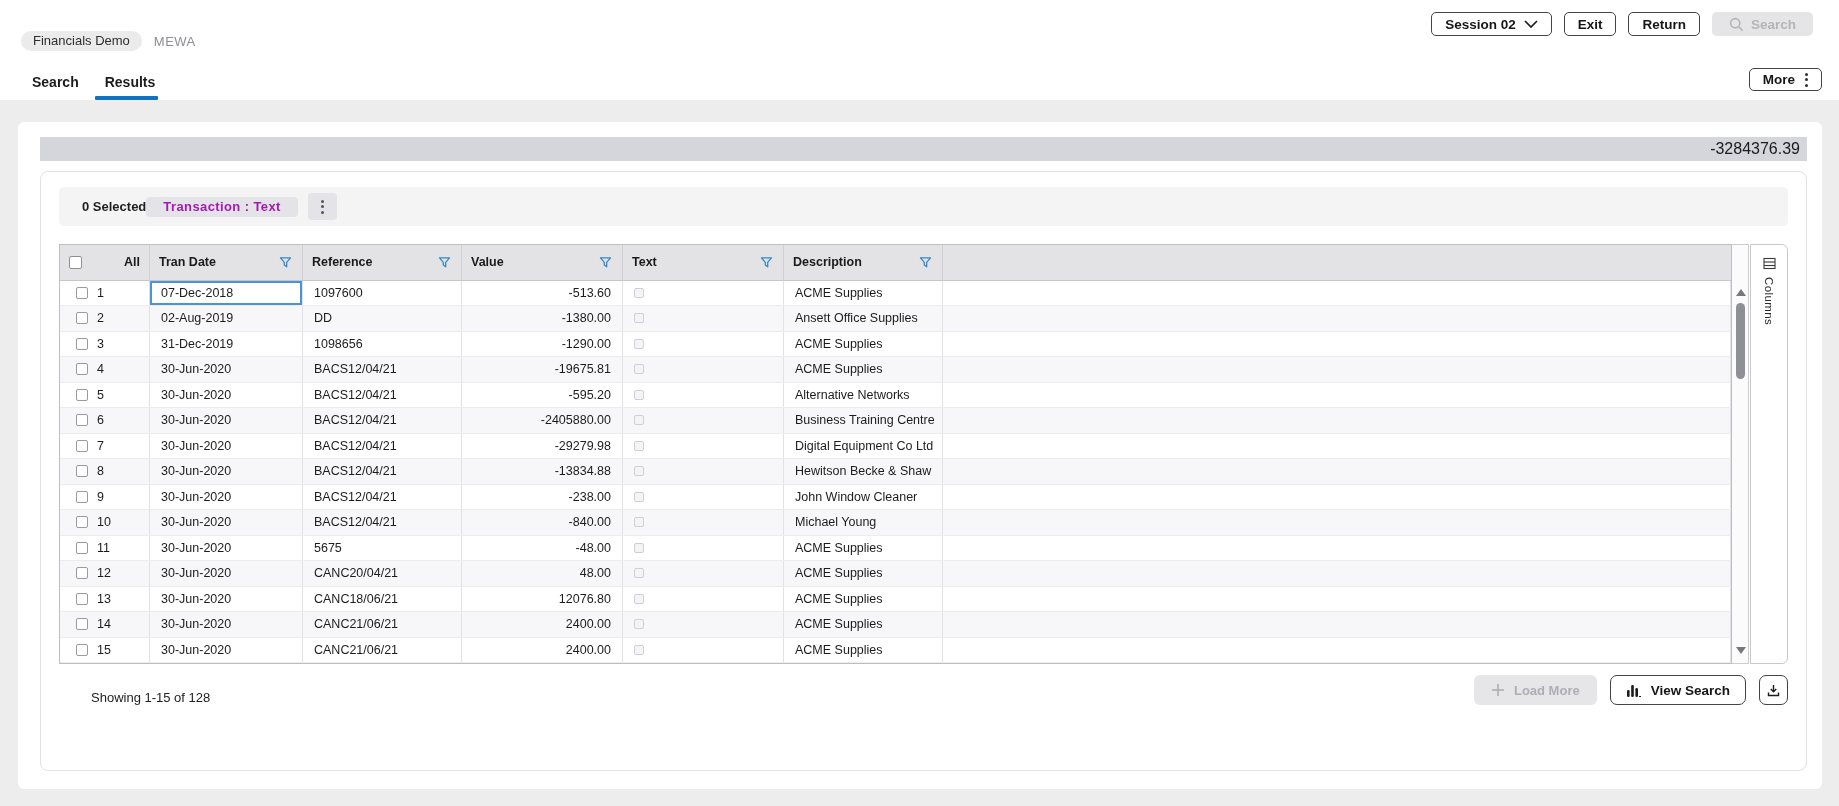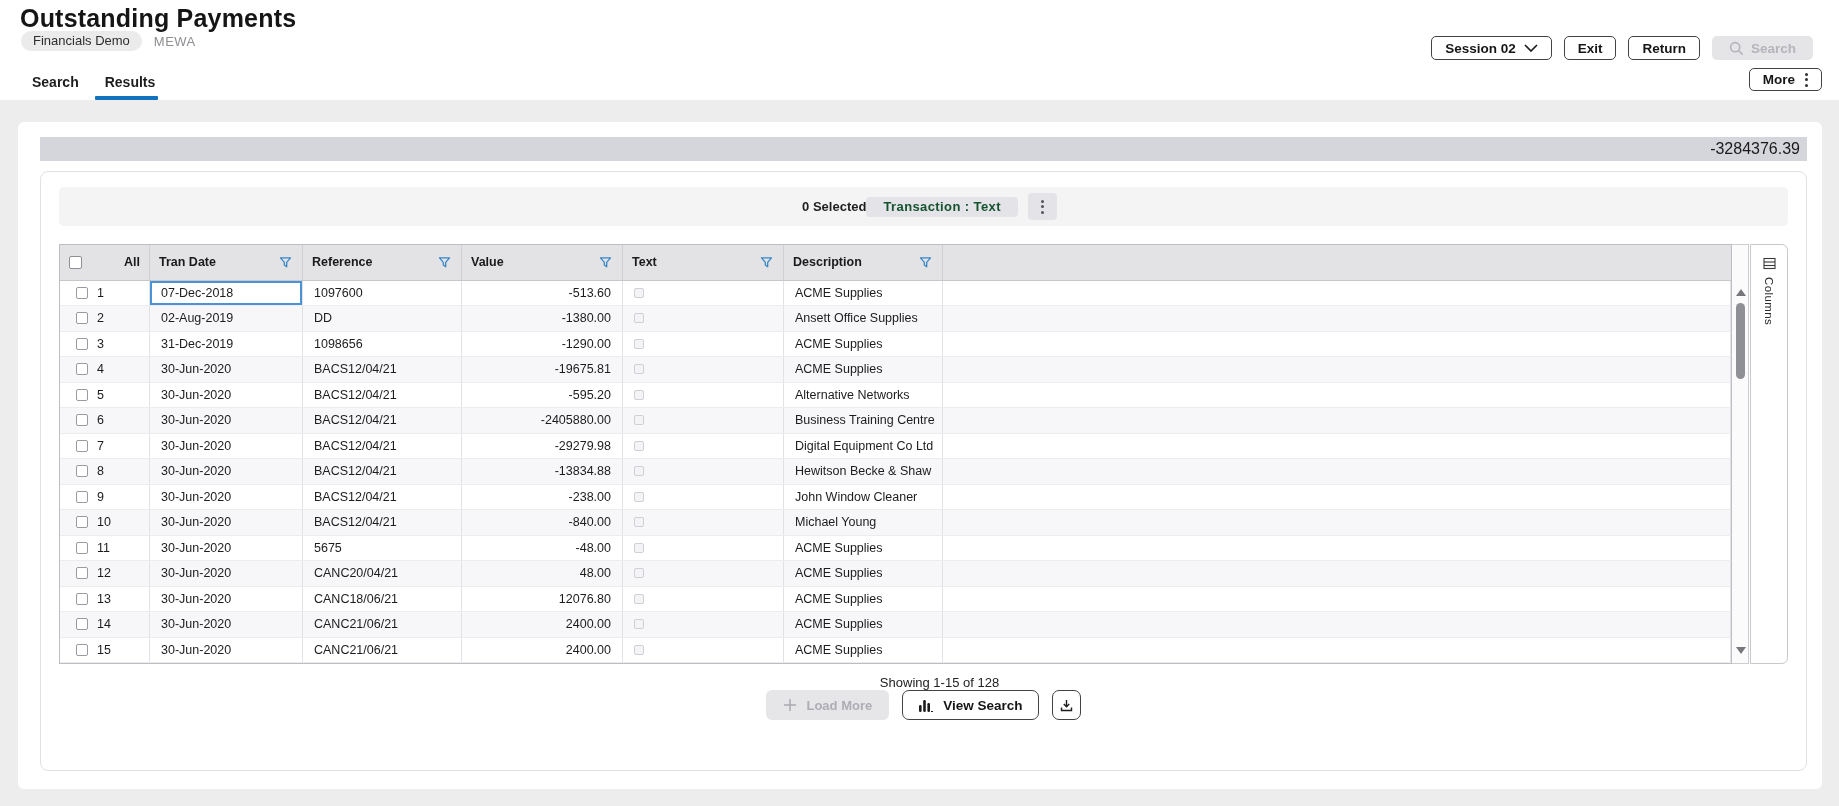--- a/index.html
+++ b/index.html
@@ -18,21 +18,21 @@
     position: absolute; left: 20px; top: 4px;
     font-size: 25px; font-weight: 800; letter-spacing: .2px; color: #151515;
   }
   .crumbs { position: absolute; left: 21px; top: 31px; display: flex; align-items: center; gap: 12px; }
   .pill {
     background: #ebebec; border-radius: 10px; padding: 2px 12px 3px;
     font-size: 13px; color: #2e2e2e;
   }
   .env { font-size: 13px; color: #8e8e93; letter-spacing: .5px; }
 
-  .top-actions { position: absolute; top: 12px; right: 26px; display: flex; align-items: center; gap: 12px; margin-top: 24px; }
+  .top-actions { position: absolute; top: 12px; right: 26px; display: flex; align-items: center; gap: 12px; }
   .btn {
     display: inline-flex; align-items: center; justify-content: center; gap: 8px;
     height: 24px; padding: 0 13px;
     border: 1.4px solid #434343; border-radius: 5px; background: #fff;
     font-family: inherit; font-size: 13.5px; font-weight: 700; color: #161616;
     cursor: pointer; white-space: nowrap;
   }
   .btn-disabled {
     border: none; background: #e5e5e8; color: #b4b4ba;
   }
@@ -76,28 +76,28 @@
   .subcard-head { display: flex; align-items: center; justify-content: space-between; height: 30px; margin-bottom: 13px; }
   .list-title { font-size: 14px; font-weight: 700; color: #141414; }
   .head-actions { display: flex; align-items: center; gap: 13px; }
   .refresh-btn { height: 29px; border-radius: 6px; padding: 0 15px; gap: 9px; }
   .icon-btn { width: 29px; height: 29px; padding: 0; border-radius: 6px; }
   .dots { display: flex; flex-direction: column; gap: 2.5px; }
   .dots i { width: 3px; height: 3px; border-radius: 50%; background: #2e2e2e; display:block; }
 
   .toolbar {
     height: 39px; background: #f4f4f5; border-radius: 5px;
-    display: flex; align-items: center; justify-content: center;
+    display: flex; align-items: center; justify-content: flex-start;
     padding: 0 11px 0 23px; margin-bottom: 18px;
   }
   .sel-count { font-size: 13px; font-weight: 700; color: #1f1f1f; }
   .toolbar-right { display: flex; align-items: center; gap: 10px; }
   .txn-btn {
     height: 20px; border: none; border-radius: 4px; background: #e3e3e8;
-    color: #14532d; font-size: 13px; font-weight: 700; letter-spacing: .4px;
+    color: #a21caf; font-size: 13px; font-weight: 700; letter-spacing: .4px;
     padding: 0 17px; font-family: inherit; cursor: default;
   }
   .toolbar-kebab { width: 29px; height: 27px; border: none; background: #e3e3e8; border-radius: 4px;
     display: inline-flex; align-items: center; justify-content: center; cursor: pointer; }
   .toolbar-kebab .dots i { background: #53535c; }
 
   
   .table-area { display: flex; align-items: stretch; height: 420px; }
   .table-main { flex: 1; border: 1px solid #bdbdc2; display: flex; flex-direction: column; background:#fff; }
   .thead { display: flex; background: #e3e3e6; height: 37px; border-bottom: 1px solid #c6c6cb; }
@@ -147,36 +147,35 @@
     width: 38px; flex: none; margin-left: 1px;
     border: 1px solid #c9c9cd; border-radius: 0 6px 6px 0;
     background: #fff; display: flex; flex-direction: column; align-items: center;
     padding-top: 12px; gap: 7px; cursor: pointer;
   }
   .columns-label {
     writing-mode: vertical-rl; font-size: 11.5px; color: #2b2b2b; letter-spacing: .4px;
   }
 
   
-  .subfoot { display: flex; align-items: center; justify-content: space-between; margin-top: 11px; height: 30px; flex-direction: column; }
+  .subfoot { display: flex; align-items: flex-end; justify-content: space-between; margin-top: 11px; height: 30px; }
   .showing { font-size: 13px; color: #222; margin-left: 32px; }
   .foot-actions { display: flex; align-items: center; gap: 13px; }
   .load-more { height: 30px; border: none; border-radius: 6px; background: #e6e6e9; color: #adadb5;
     font-size: 13px; font-weight: 700; padding: 0 17px; gap: 9px; display: inline-flex; align-items: center; font-family: inherit; cursor: default; }
   .view-chart { height: 30px; border-radius: 7px; gap: 9px; padding: 0 15px; }
   .dl-btn { width: 29px; height: 30px; border-radius: 7px; }
   svg { display: block; }
 </style>
 </head>
 <body>
 
 <div class="page">
 
   <div class="top">
-    <div class="page-title">Outstanding Payments</div>
 
     <div class="crumbs">
       <span class="pill">Financials Demo</span>
       <span class="env">MEWA</span>
     </div>
 
     <div class="top-actions">
       <button class="btn">
         <span>Session 02</span>
         <span>

